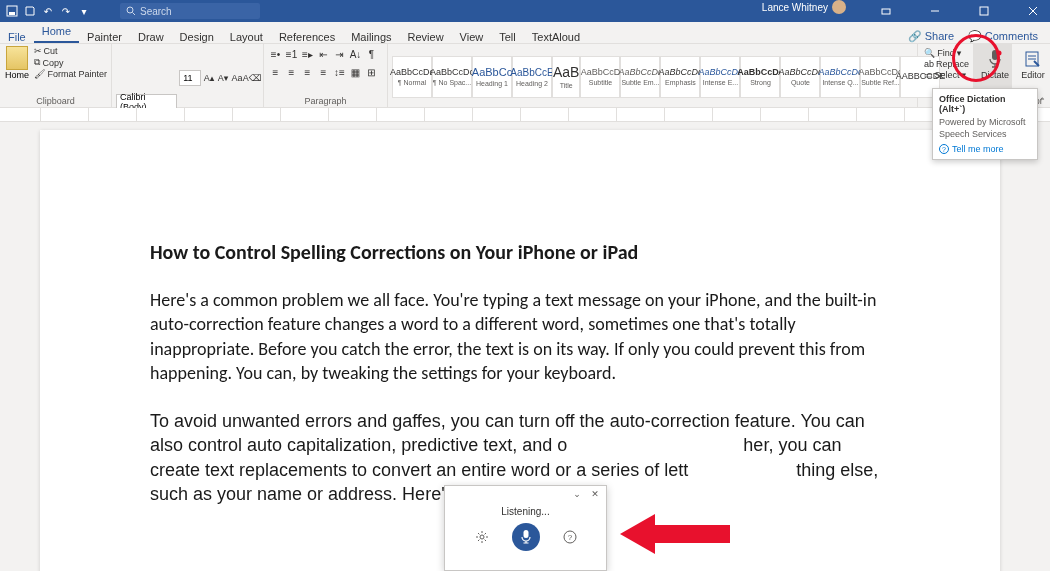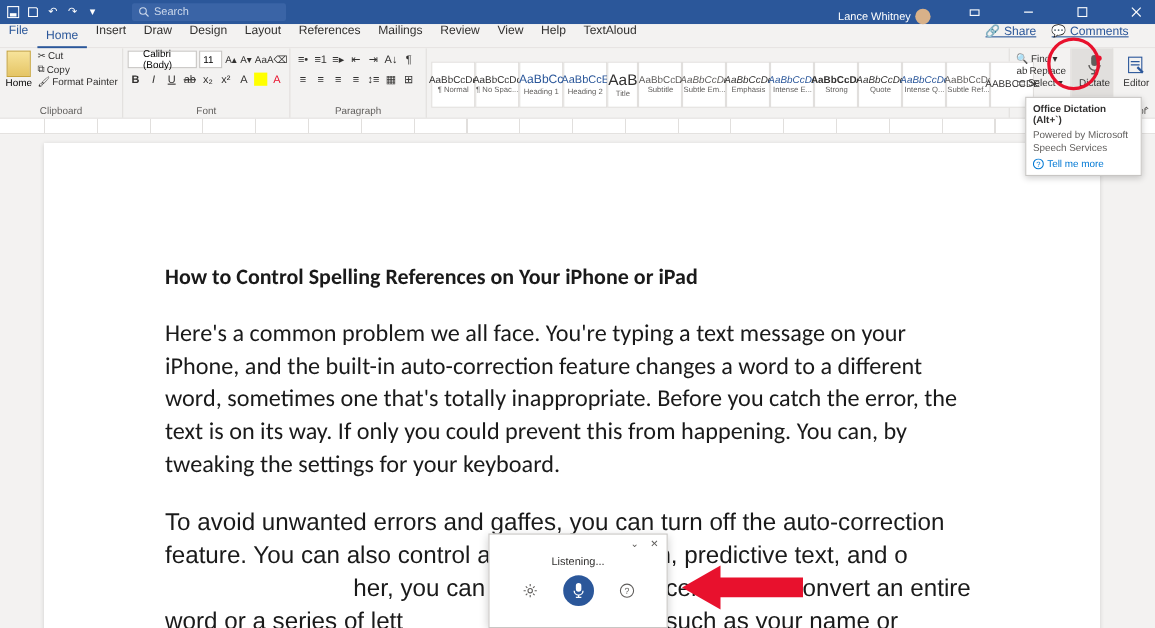--- a/index.html
+++ b/index.html
@@ -3,44 +3,44 @@
 <meta charset="utf-8">
 <style>
 * { margin: 0; padding: 0; box-sizing: border-box; font-family: "Segoe UI", Arial, sans-serif; }
 body { width: 1050px; height: 571px; overflow: hidden; background: #fff; position: relative; }
 
 .titlebar { height: 22px; background: #2b579a; color: #fff; display: flex; align-items: center; font-size: 10px; }
 .tb-left { display: flex; align-items: center; gap: 6px; padding-left: 6px; }
 .tb-icon { width: 12px; height: 12px; display: inline-flex; align-items: center; justify-content: center; color: #fff; }
 .tb-title { margin-left: 40px; white-space: nowrap; font-size: 10px; }
 .tb-search { margin-left: 30px; background: #3a64a6; height: 16px; width: 140px; display: flex; align-items: center; padding: 0 6px; border-radius: 2px; font-size: 10px; color: #cdd9ec; }
-.tb-right { margin-left: auto; display: flex; align-items: flex-end; gap: 15px; }
+.tb-right { margin-left: auto; display: flex; align-items: flex-start; gap: 15px; }
 .tb-user { display: flex; align-items: center; gap: 4px; padding: 0 8px; font-size: 10px; }
 .tb-avatar { width: 14px; height: 14px; border-radius: 50%; background: #d8b189; }
 .win-btn { width: 34px; height: 22px; display: flex; align-items: center; justify-content: center; color: #fff; }
 .win-close { background: transparent; }
 
-.menubar { height: 22px; background: #f3f2f1; border-bottom: 1px solid #e1dfdd; display: flex; align-items: flex-start; font-size: 11px; }
+.menubar { height: 22px; background: #f3f2f1; border-bottom: 1px solid #e1dfdd; display: flex; align-items: flex-end; font-size: 11px; }
 .menu-item { padding: 0 8px; color: #323130; cursor: default; }
 .menu-item.home { border-bottom: 2px solid #2b579a; color: #2b579a; height: 22px; line-height: 20px; }
 .menu-file { color: #2b579a; }
-.menu-right { margin-left: auto; display: flex; align-items: center; gap: 4px; padding-right: 24px; color: #2b579a; text-decoration: underline; }
+.menu-right { margin-left: auto; display: flex; align-items: center; gap: 4px; padding-right: 12px; color: #2b579a; }
 
 .ribbon { height: 64px; background: #f3f2f1; border-bottom: 1px solid #e1dfdd; display: flex; position: relative; }
 .rgroup { border-right: 1px solid #e1dfdd; display: flex; flex-direction: column; padding: 2px 4px 0; position: relative; }
 .rgroup-label { font-size: 9px; color: #605e5c; text-align: center; padding-bottom: 1px; margin-top: auto; }
 .rgroup-body { display: flex; gap: 2px; flex: 1; }
 
 .paste-big { display: flex; flex-direction: column; align-items: center; width: 34px; }
 .paste-icon { width: 22px; height: 24px; background: linear-gradient(#f7e39a,#e5c565); border: 1px solid #c9a53c; position: relative; }
 .paste-sub { display: flex; flex-direction: column; font-size: 9px; color: #323130; gap: 1px; padding-left: 2px; }
 .paste-sub span { display: flex; align-items: center; gap: 2px; white-space: nowrap; }
 
 .font-top { display: flex; gap: 2px; align-items: center; }
-.font-name { width: 70px; height: 16px; border: 1px solid #c8c6c4; background: #fff; font-size: 9px; padding: 0 13px; display: flex; align-items: center; }
+.font-name { width: 70px; height: 16px; border: 1px solid #c8c6c4; background: #fff; font-size: 9px; padding: 0 3px; display: flex; align-items: center; margin-top: 48px; }
 .font-size { width: 24px; height: 16px; border: 1px solid #c8c6c4; background: #fff; font-size: 9px; padding: 0 3px; display: flex; align-items: center; }
 .tinybtn { width: 14px; height: 14px; display: inline-flex; align-items: center; justify-content: center; font-size: 9px; color: #323130; }
 .font-bottom { display: flex; gap: 2px; align-items: center; margin-top: 2px; }
 .fb { width: 15px; height: 16px; display: inline-flex; align-items: center; justify-content: center; font-size: 10px; color: #323130; }
 
 .para-rows { display: flex; flex-direction: column; gap: 2px; }
 .para-row { display: flex; gap: 1px; }
 
 .styles-body { display: flex; gap: 0; align-items: center; flex: 1; }
 .style-box { width: 40px; height: 42px; border: 1px solid #e1dfdd; background: #fff; display: flex; flex-direction: column; align-items: center; justify-content: center; font-size: 7px; color: #323130; }
@@ -60,21 +60,21 @@
 .tooltip .tt-body { color: #605e5c; margin-bottom: 4px; line-height: 1.3; }
 .tooltip .tt-link { color: #0078d4; display: flex; align-items: center; gap: 3px; }
 
 .ruler { height: 14px; background: #fff; border-bottom: 1px solid #e1dfdd; position: relative; }
 .ruler-inner { position: absolute; left: 40px; right: 10px; top: 0; bottom: 0; background: repeating-linear-gradient(90deg, #e1dfdd 0 1px, transparent 1px 48px); }
 
 .doc-area { position: absolute; top: 122px; left: 0; right: 0; bottom: 0; background: #f3f2f1; overflow: hidden; }
 .page { position: absolute; left: 40px; top: 8px; width: 960px; min-height: 900px; background: #fff; box-shadow: 0 1px 4px rgba(0,0,0,.15); padding: 110px 110px 40px 110px; }
 .doc-title { font-family: Calibri, Arial, sans-serif; font-weight: 700; font-size: 20px; color: #1a1a1a; }
 .doc-sub { font-family: Calibri, Arial, sans-serif; font-style: italic; font-size: 18px; color: #1a1a1a; margin-top: 26px; }
-.doc-p { font-family: Calibri, Arial, sans-serif; font-size: 22px; color: #1a1a1a; margin-top: 24px; line-height: 1.35; }
+.doc-p { font-family: Calibri, Arial, sans-serif; font-size: 18px; color: #1a1a1a; margin-top: 24px; line-height: 1.35; }
 
 .dictate-pop { position: absolute; left: 444px; bottom: 0; width: 163px; height: 86px; background: #fff; border: 1px solid #c8c6c4; box-shadow: 0 2px 8px rgba(0,0,0,.2); z-index: 30; display: flex; flex-direction: column; }
 .dp-head { height: 16px; display: flex; justify-content: flex-end; gap: 4px; padding: 2px 4px; }
 .dp-head span { width: 14px; height: 12px; display: inline-flex; align-items: center; justify-content: center; color: #605e5c; font-size: 9px; }
 .dp-status { text-align: center; font-size: 10px; color: #323130; padding: 4px 12px 6px; }
 .dp-ctrls { display: flex; justify-content: center; gap: 22px; align-items: center; padding-bottom: 6px; }
 .dp-ic { width: 16px; height: 16px; display: inline-flex; align-items: center; justify-content: center; color: #605e5c; }
 .dp-mic { width: 28px; height: 28px; border-radius: 50%; background: #2b579a; display: flex; align-items: center; justify-content: center; color: #fff; }
 
 .red-arrow { position: absolute; left: 620px; bottom: 12px; z-index: 31; }
@@ -134,29 +134,29 @@
           <line x1="1" y1="1" x2="9" y2="9" stroke="#fff"></line>
           <line x1="9" y1="1" x2="1" y2="9" stroke="#fff"></line>
         </svg>
       </span>
   </div>
 </div>
 
 <div class="menubar">
   <span class="menu-item menu-file">File</span>
   <span class="menu-item home">Home</span>
-  <span class="menu-item">Insert</span>
+  <span class="menu-item">Painter</span>
   <span class="menu-item">Draw</span>
   <span class="menu-item">Design</span>
   <span class="menu-item">Layout</span>
   <span class="menu-item">References</span>
   <span class="menu-item">Mailings</span>
   <span class="menu-item">Review</span>
   <span class="menu-item">View</span>
-  <span class="menu-item">Help</span>
+  <span class="menu-item">Tell</span>
   <span class="menu-item">TextAloud</span>
   <div class="menu-right">
     <span>🔗 <span>Share</span></span>
     <span style="margin-left:10px">💬 <span>Comments</span></span>
   </div>
 </div>
 
 <div class="ribbon">
   <div class="highlight-circle"></div>
 
@@ -336,21 +336,21 @@
     <span>Tell me more</span>
   </div>
 </div>
 
 <div class="ruler">
     <div class="ruler-inner"></div>
   </div>
 
 <div class="doc-area">
   <div class="page">
-    <div class="doc-title">How to Control Spelling References on Your iPhone or iPad</div>
+    <div class="doc-title">How to Control Spelling Corrections on Your iPhone or iPad</div>
     <div class="doc-p">Here's a common problem we all face. You're typing a text message on your iPhone, and the built-in auto-correction feature changes a word to a different word, sometimes one that's totally inappropriate. Before you catch the error, the text is on its way. If only you could prevent this from happening. You can, by tweaking the settings for your keyboard.</div>
     <div class="doc-p">
       <span>To avoid unwanted errors and gaffes, you can turn off the auto-correction feature. You can also control auto capitalization, predictive text, and o</span><span style="visibility:hidden">ther options. Even furt</span><span>her, you can create text replacements to convert an entire word or a series of lett</span><span style="visibility:hidden">ers into some</span><span>thing else, such as your name or address. Here's how it all works.</span>
     </div>
 
   </div>
 </div>
 
 <div class="dictate-pop">
   <div class="dp-head">

